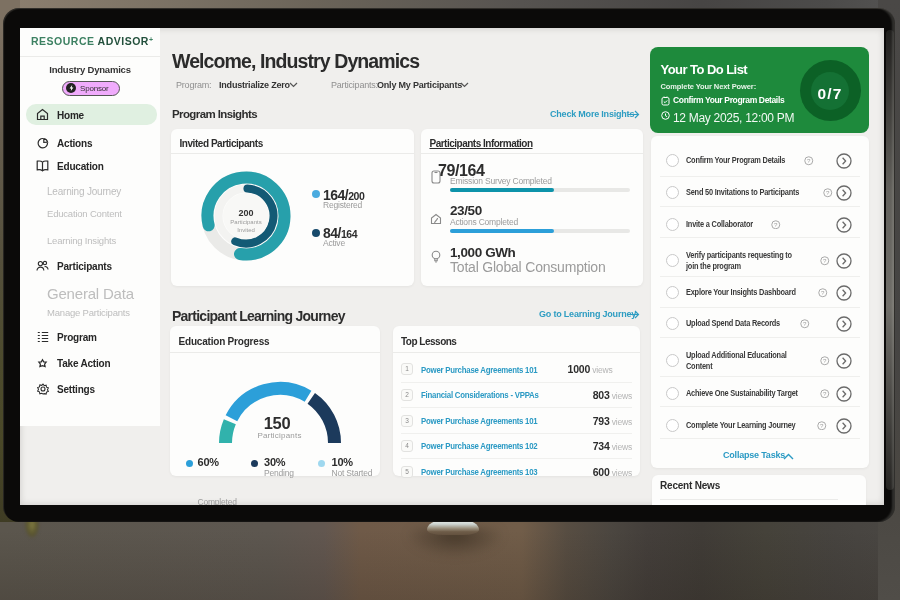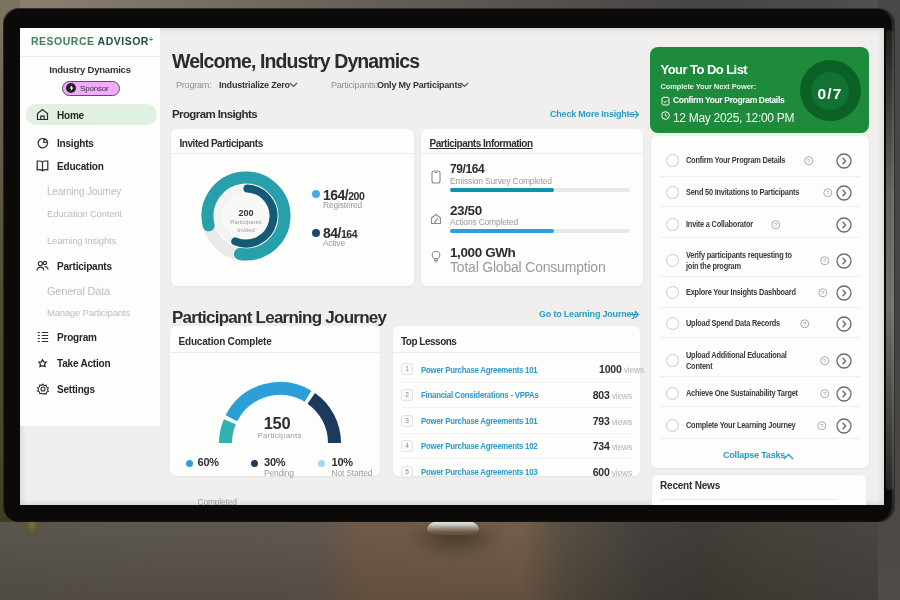--- a/index.html
+++ b/index.html
@@ -55,37 +55,37 @@
 
   <svg class="abs" style="left:16px;top:80px;" width="13" height="13" viewBox="0 0 13 13" fill="none" stroke="#2b2b2b" stroke-width="1.2">
         <path d="M1.5 5.5L6.5 1.5L11.5 5.5V11.5H1.5Z"></path>
         <path d="M4.8 11.5V8.2h3.4v3.3"></path>
       </svg>
   <div class="abs" style="left:37px;top:82px;font-size:10px;font-weight:bold;color:#262626;letter-spacing:-.2px;">Home</div>
   <svg class="abs" style="left:17px;top:109px;" width="12" height="12" viewBox="0 0 12 12" fill="none" stroke="#2b2b2b" stroke-width="1.2">
         <path d="M10.5 6A4.7 4.7 0 1 1 6 1.5"></path>
         <path d="M6.8 1.6a4.7 4.7 0 0 1 3.8 3.6L6.8 5.4z"></path>
       </svg>
-  <div class="abs" style="left:37px;top:110px;font-size:10px;font-weight:bold;color:#262626;letter-spacing:-.2px;">Insights</div>
+  <div class="abs" style="left:37px;top:110px;font-size:10px;font-weight:bold;color:#262626;letter-spacing:-.2px;">Actions</div>
   <svg class="abs" style="left:16px;top:131.5px;" width="13" height="12" viewBox="0 0 13 12" fill="none" stroke="#2b2b2b" stroke-width="1.2">
         <path d="M6.5 2.2C5.3 1 3.4.8 1.2 1.2v8.6c2.2-.4 4.1-.2 5.3 1 1.2-1.2 3.1-1.4 5.3-1V1.2C9.6.8 7.7 1 6.5 2.2z"></path>
         <path d="M6.5 2.2v8.6"></path>
       </svg>
   <div class="abs" style="left:37px;top:132.5px;font-size:10px;font-weight:bold;color:#262626;letter-spacing:-.2px;">Education</div>
   <div class="abs" style="left:27px;top:158px;font-size:10px;color:#bdbdbd;letter-spacing:-.2px;">Learning Journey</div>
   <div class="abs" style="left:27px;top:180px;font-size:9.5px;color:#bdbdbd;letter-spacing:-.2px;">Education Content</div>
   <div class="abs" style="left:27px;top:206.5px;font-size:9.5px;color:#bdbdbd;letter-spacing:-.2px;">Learning Insights</div>
   <svg class="abs" style="left:16px;top:232px;" width="13" height="12" viewBox="0 0 13 12" fill="none" stroke="#2b2b2b" stroke-width="1.1">
         <circle cx="4.4" cy="3.6" r="2.1"></circle>
         <circle cx="8.9" cy="3.1" r="1.7"></circle>
         <path d="M1 10.5c0-2 1.5-3.4 3.4-3.4s3.4 1.4 3.4 3.4"></path>
         <path d="M8.6 6.6c1.8-.3 3.4 1 3.4 2.9"></path>
       </svg>
   <div class="abs" style="left:37px;top:233px;font-size:10px;font-weight:bold;color:#262626;letter-spacing:-.2px;">Participants</div>
-  <div class="abs" style="left:27px;top:256.5px;font-size:11px;color:#bdbdbd;letter-spacing:-.2px;">General Data</div>
+  <div class="abs" style="left:27px;top:256.5px;font-size:15px;color:#bdbdbd;letter-spacing:-.2px;">General Data</div>
   <div class="abs" style="left:27px;top:279px;font-size:9.5px;color:#bdbdbd;letter-spacing:-.2px;">Manage Participants</div>
   <svg class="abs" style="left:17px;top:303px;" width="12" height="12" viewBox="0 0 12 12" fill="none" stroke="#2b2b2b" stroke-width="1.2">
         <path d="M0.8 1.5h2M0.8 4.5h2M0.8 7.5h2M0.8 10.5h2M4.8 1.5h6.4M4.8 4.5h6.4M4.8 7.5h6.4M4.8 10.5h6.4"></path>
       </svg>
   <div class="abs" style="left:37px;top:304px;font-size:10px;font-weight:bold;color:#262626;letter-spacing:-.2px;">Program</div>
   <svg class="abs" style="left:16px;top:328.5px;" width="13" height="13" viewBox="0 0 13 13" fill="none" stroke="#2b2b2b" stroke-width="1.2">
         <path d="M6.5 1.2l1.2 2.2 2.5.2-1.6 2 .5 2.5-2.6-1-2.6 1 .5-2.5-1.6-2 2.5-.2z" transform="translate(0 1.5)"></path>
       </svg>
   <div class="abs" style="left:37px;top:330px;font-size:10px;font-weight:bold;color:#262626;letter-spacing:-.2px;">Take Action</div>
   <svg class="abs" style="left:17px;top:355px;" width="12" height="12" viewBox="0 0 12 12" fill="none" stroke="#2b2b2b" stroke-width="1.1">
@@ -132,47 +132,47 @@
 <div class="abs" style="left:303px;top:197px;font-size:14px;font-weight:bold;color:#2d2d2d;letter-spacing:-.5px;">84/<span style="font-size:10.5px;">164</span></div>
 <div class="abs" style="left:303px;top:209.5px;font-size:8.5px;color:#9b9b9b;letter-spacing:-.2px;">Active</div>
 
 <div class="card" style="left:401px;top:101px;width:222px;height:157px;"></div>
 <div class="hdr" style="left:409.5px;top:110px;font-size:10px;letter-spacing:-.5px;text-decoration:underline;">Participants Information</div>
 <div class="divline" style="left:401px;top:125px;width:222px;"></div>
 <svg class="abs" style="left:411px;top:142px;" width="10" height="14" viewBox="0 0 10 14" fill="none" stroke="#8a8a8a" stroke-width="1.1">
       <rect x="1" y="1" width="8" height="12" rx="2"></rect>
       <path d="M3.5 2.5h3"></path>
     </svg>
-<div class="abs" style="left:430px;top:133.5px;font-size:12px;font-weight:bold;color:#2d2d2d;letter-spacing:-.4px;">79/164</div>
+<div class="abs" style="left:418px;top:133.5px;font-size:16px;font-weight:bold;color:#2d2d2d;letter-spacing:-.4px;">79/164</div>
 <div class="abs" style="left:430px;top:148px;font-size:8.5px;color:#9b9b9b;letter-spacing:-.2px;">Emission Survey Completed</div>
 <div class="abs" style="left:430px;top:160px;width:180px;height:4px;border-radius:2px;background:#e8e8e6;"></div>
 <div class="abs" style="left:430px;top:160px;width:104px;height:4px;border-radius:2px;background:#0d93aa;"></div>
 <svg class="abs" style="left:410px;top:185px;" width="12" height="12" viewBox="0 0 12 12" fill="none" stroke="#8a8a8a" stroke-width="1.1">
       <path d="M6 1.5L10.5 5v5.5h-9V5z"></path>
       <path d="M4.5 10.5c0-3 3-3 3-5.5"></path>
     </svg>
 <div class="abs" style="left:430px;top:174.5px;font-size:13.5px;font-weight:bold;color:#2d2d2d;letter-spacing:-.4px;">23/50</div>
 <div class="abs" style="left:430px;top:189px;font-size:8.5px;color:#9b9b9b;letter-spacing:-.2px;">Actions Completed</div>
 <div class="abs" style="left:430px;top:200.5px;width:180px;height:4px;border-radius:2px;background:#e8e8e6;"></div>
 <div class="abs" style="left:430px;top:200.5px;width:104px;height:4px;border-radius:2px;background:#2c9fd9;"></div>
 <svg class="abs" style="left:411px;top:222px;" width="10" height="14" viewBox="0 0 10 14" fill="none" stroke="#8a8a8a" stroke-width="1.1">
       <circle cx="5" cy="5" r="3.8"></circle>
       <path d="M3.8 8.5v2.2h2.4V8.5M4.2 12h1.6"></path>
     </svg>
 <div class="abs" style="left:430px;top:216.5px;font-size:13.5px;font-weight:bold;color:#2d2d2d;letter-spacing:-.4px;">1,000 GWh</div>
 <div class="abs" style="left:430px;top:231px;font-size:14px;color:#9b9b9b;letter-spacing:-.2px;">Total Global Consumption</div>
 
-<div class="hdr" style="left:152px;top:280px;font-size:17px;letter-spacing:-.75px;">Participant Learning Journey</div>
+<div class="hdr" style="left:152px;top:280px;font-size:14px;letter-spacing:-.75px;">Participant Learning Journey</div>
 <div class="abs teal" style="left:519px;top:281px;font-size:9px;font-weight:bold;letter-spacing:-.2px;">Go to Learning Journey</div>
 <svg class="abs" style="left:608px;top:282px;" width="12" height="9" viewBox="0 0 12 9" fill="none" stroke="#2e9dc2" stroke-width="1.2">
       <path d="M0 4.5h10M7 1l3.5 3.5L7 8"></path>
     </svg>
 
 <div class="card" style="left:150px;top:298px;width:210px;height:150px;"></div>
-<div class="hdr" style="left:158.5px;top:308px;font-size:10px;letter-spacing:-.2px;">Education Complete</div>
+<div class="hdr" style="left:158.5px;top:308px;font-size:10px;letter-spacing:-.2px;">Education Progress</div>
 <div class="divline" style="left:150px;top:324px;width:210px;"></div>
 <svg class="abs" style="left:189.5px;top:344.5px;" width="140" height="72" viewBox="0 0 140 72" fill="none">
   <path d="M15.5 70 A54.5 54.5 0 0 1 19.83 48.71" stroke="#31b2ac" stroke-width="13" stroke-linecap="butt"></path>
   <path d="M21.44 45.26 A54.5 54.5 0 0 1 98.07 23.28" stroke="#2c9fd9" stroke-width="13" stroke-linecap="butt"></path>
   <path d="M101.26 25.36 A54.5 54.5 0 0 1 124.5 70" stroke="#1c3a5c" stroke-width="13" stroke-linecap="butt"></path>
 </svg>
 <div class="abs" style="left:207px;top:386px;width:100px;text-align:center;font-size:16.5px;font-weight:bold;color:#2d2d2d;letter-spacing:-.3px;">150</div>
 <div class="abs" style="left:209.5px;top:402.5px;width:100px;text-align:center;font-size:8px;color:#9b9b9b;letter-spacing:.2px;">Participants</div>
 <div class="abs" style="left:165.8px;top:431.8px;width:7px;height:7px;border-radius:50%;background:#2c9fd9;"></div>
 <div class="abs" style="left:177.5px;top:427.5px;font-size:11px;font-weight:bold;color:#2d2d2d;letter-spacing:-.2px;">60%</div>
@@ -182,21 +182,21 @@
 <div class="abs" style="left:244px;top:439.5px;font-size:8.5px;color:#9b9b9b;letter-spacing:-.2px;">Pending</div>
 <div class="abs" style="left:298.2px;top:431.8px;width:7px;height:7px;border-radius:50%;background:#9fd8ef;"></div>
 <div class="abs" style="left:311.5px;top:427.5px;font-size:11px;font-weight:bold;color:#2d2d2d;letter-spacing:-.2px;">10%</div>
 <div class="abs" style="left:311.5px;top:439.5px;font-size:8.5px;color:#9b9b9b;letter-spacing:-.2px;">Not Started</div>
 
 <div class="card" style="left:373px;top:298px;width:247px;height:150px;"></div>
 <div class="hdr" style="left:381px;top:308px;font-size:10px;letter-spacing:-.5px;">Top Lessons</div>
 <div class="divline" style="left:373px;top:324px;width:247px;"></div>
 <div class="abs lnum" style="left:381px;top:335px;">1</div>
 <div class="abs lttl" style="left:401px;top:336.5px;">Power Purchase Agreements 101</div>
-<div class="abs lviews" style="left:492px;top:335px;"><b>1000</b> <span>views</span></div>
+<div class="abs lviews" style="left:504px;top:335px;text-align:center;"><b>1000</b> <span>views</span></div>
 <div class="divline" style="left:381px;top:353.5px;width:231px;background:#f0f0ee;"></div>
 <div class="abs lnum" style="left:381px;top:360.5px;">2</div>
 <div class="abs lttl" style="left:401px;top:362px;">Financial Considerations - VPPAs</div>
 <div class="abs lviews" style="left:480px;top:360.5px;"><b>803</b> <span>views</span></div>
 <div class="divline" style="left:381px;top:379px;width:231px;background:#f0f0ee;"></div>
 <div class="abs lnum" style="left:381px;top:386.5px;">3</div>
 <div class="abs lttl" style="left:401px;top:388px;">Power Purchase Agreements 101</div>
 <div class="abs lviews" style="left:480px;top:386.5px;"><b>793</b> <span>views</span></div>
 <div class="divline" style="left:381px;top:404.5px;width:231px;background:#f0f0ee;"></div>
 <div class="abs lnum" style="left:381px;top:411.5px;">4</div>

